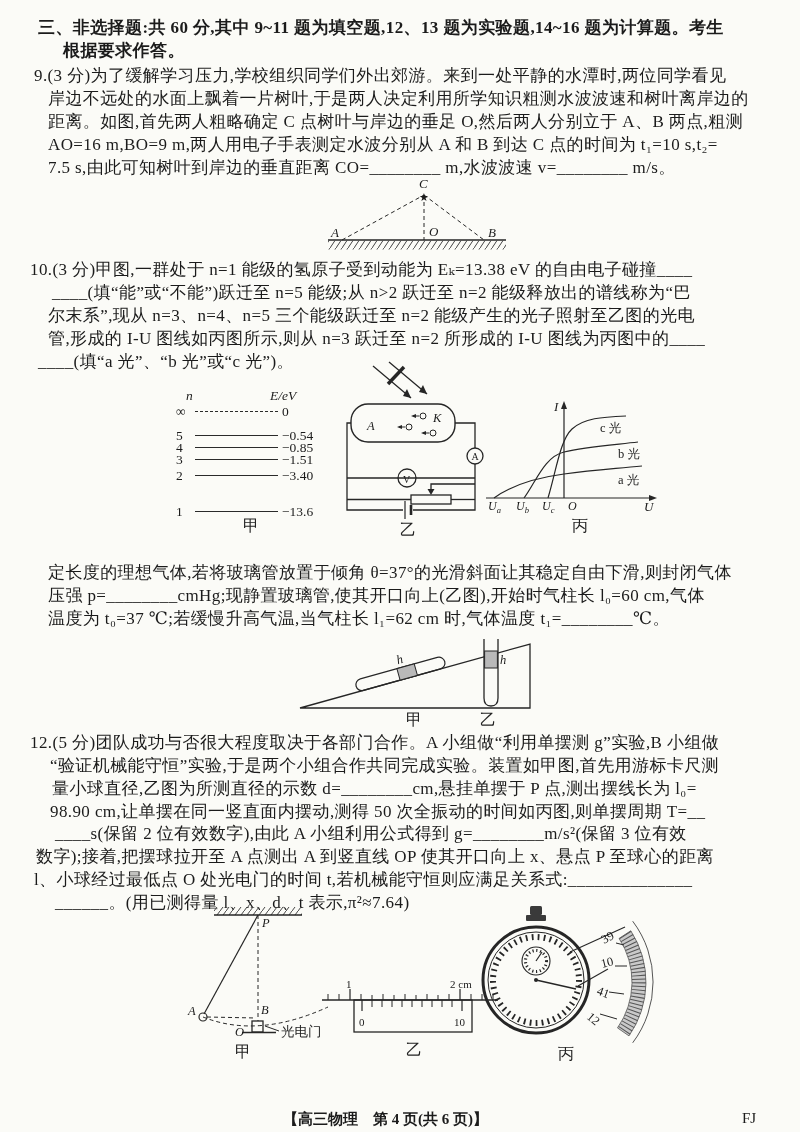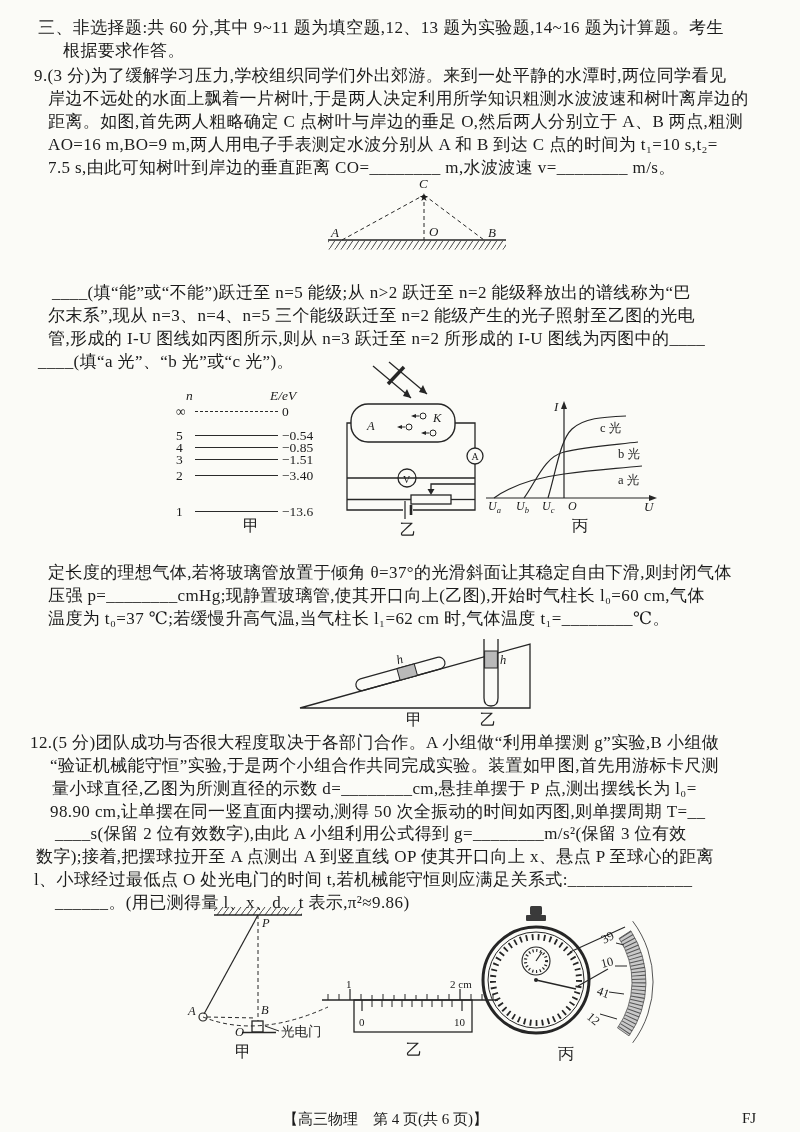--- a/index.html
+++ b/index.html
@@ -1,19 +1,19 @@
 <!DOCTYPE html>
 <html><head>
 <meta charset="utf-8">
 <style>
   html,body{margin:0;padding:0;background:#9a9a9a;}
   .page{position:relative;width:800px;height:1132px;margin:0 auto;background:#fbfbf7;
         font-family:"Liberation Serif","DejaVu Serif",serif;color:#1b1b1b;overflow:hidden;}
   .ln{position:absolute;white-space:nowrap;font-size:17px;line-height:23px;height:23px;letter-spacing:.4px;}
-  .bold{font-weight:normal;text-align:center;}
+  .bold{font-weight:bold;text-align:center;}
   .fig{position:absolute;}
   .cap{position:absolute;font-size:16px;color:#222;}
   .footer-txt{position:absolute;font-size:15px;margin-top:36px;}
   
   .elhead{position:absolute;top:0;left:0;width:100%;font-size:13.5px;font-style:italic;}
   .elhead .nlab{position:absolute;left:10px;top:0;}
   .elhead .elab{position:absolute;left:94px;top:0;text-align:right;}
   .elevel{position:absolute;left:0;right:0;display:flex;align-items:center;height:13px;}
   .en{width:17px;font-size:13.5px;text-align:left;flex:none;}
   .eline{flex:1;height:0;border-top:1.3px solid #2a2a2a;margin:0 4px 0 2px;}
@@ -50,20 +50,21 @@
       <line class="sk" x1="106" y1="19" x2="106" y2="64" stroke-dasharray="4 3"></line>
       <line class="sk" x1="106" y1="19" x2="166" y2="64" stroke-dasharray="4 3"></line>
       <text x="101" y="25" font-size="11">★</text>
       <text x="101" y="12" font-size="13" font-style="italic">C</text>
       <text x="13" y="61" font-size="13" font-style="italic">A</text>
       <text x="111" y="60" font-size="13" font-style="italic">O</text>
       <text x="170" y="61" font-size="13" font-style="italic">B</text>
     </svg>
   </div>
 
+  <div class="ln" style="top:258px;left:30px">10.(3 分)甲图,一群处于 n=1 能级的氢原子受到动能为 Eₖ=13.38 eV 的自由电子碰撞____</div>
   <div class="ln" style="top:281px;left:52px">____(填“能”或“不能”)跃迁至 n=5 能级;从 n&gt;2 跃迁至 n=2 能级释放出的谱线称为“巴</div>
   <div class="ln" style="top:304px;left:48px">尔末系”,现从 n=3、n=4、n=5 三个能级跃迁至 n=2 能级产生的光子照射至乙图的光电</div>
   <div class="ln" style="top:327px;left:48px">管,形成的 I-U 图线如丙图所示,则从 n=3 跃迁至 n=2 所形成的 I-U 图线为丙图中的____</div>
   <div class="ln" style="top:350px;left:38px">____(填“a 光”、“b 光”或“c 光”)。</div>
 
   <div class="fig" style="left:176px;top:388px;width:152px;height:130px">
     <div class="elhead">
       <span class="nlab">n</span>
       <span class="elab">E/eV</span>
     </div>
@@ -190,21 +191,21 @@
   <div class="cap" style="left:406px;top:710px">甲</div>
   <div class="cap" style="left:480px;top:710px">乙</div>
 
   <div class="ln" style="top:731px;left:30px">12.(5 分)团队成功与否很大程度取决于各部门合作。A 小组做“利用单摆测 g”实验,B 小组做</div>
   <div class="ln" style="top:754px;left:50px">“验证机械能守恒”实验,于是两个小组合作共同完成实验。装置如甲图,首先用游标卡尺测</div>
   <div class="ln" style="top:777px;left:52px">量小球直径,乙图为所测直径的示数 d=________cm,悬挂单摆于 P 点,测出摆线长为 l₀=</div>
   <div class="ln" style="top:800px;left:50px">98.90 cm,让单摆在同一竖直面内摆动,测得 50 次全振动的时间如丙图,则单摆周期 T=__</div>
   <div class="ln" style="top:822px;left:55px">____s(保留 2 位有效数字),由此 A 小组利用公式得到 g=________m/s²(保留 3 位有效</div>
   <div class="ln" style="top:845px;left:36px">数字);接着,把摆球拉开至 A 点测出 A 到竖直线 OP 使其开口向上 x、悬点 P 至球心的距离</div>
   <div class="ln" style="top:868px;left:34px">l、小球经过最低点 O 处光电门的时间 t,若机械能守恒则应满足关系式:______________</div>
-  <div class="ln" style="top:891px;left:55px">______。(用已测得量 l、x、d、t 表示,π²≈9.86)</div>
+  <div class="ln" style="top:891px;left:55px">______。(用已测得量 l、x、d、t 表示,π²≈7.64)</div>
 
   <div class="fig" style="left:178px;top:903px">
     <svg width="165" height="140" viewBox="0 0 165 140">
       <defs>
         <pattern id="hatchP" width="6" height="8" patternUnits="userSpaceOnUse">
           <path d="M0,8 L6,0" stroke="#444" stroke-width="1"></path>
         </pattern>
       </defs>
       <rect x="36" y="4" width="88" height="8" fill="url(#hatchP)"></rect>
       <line class="sk" x1="36" y1="12" x2="124" y2="12" stroke-width="1.4"></line>

